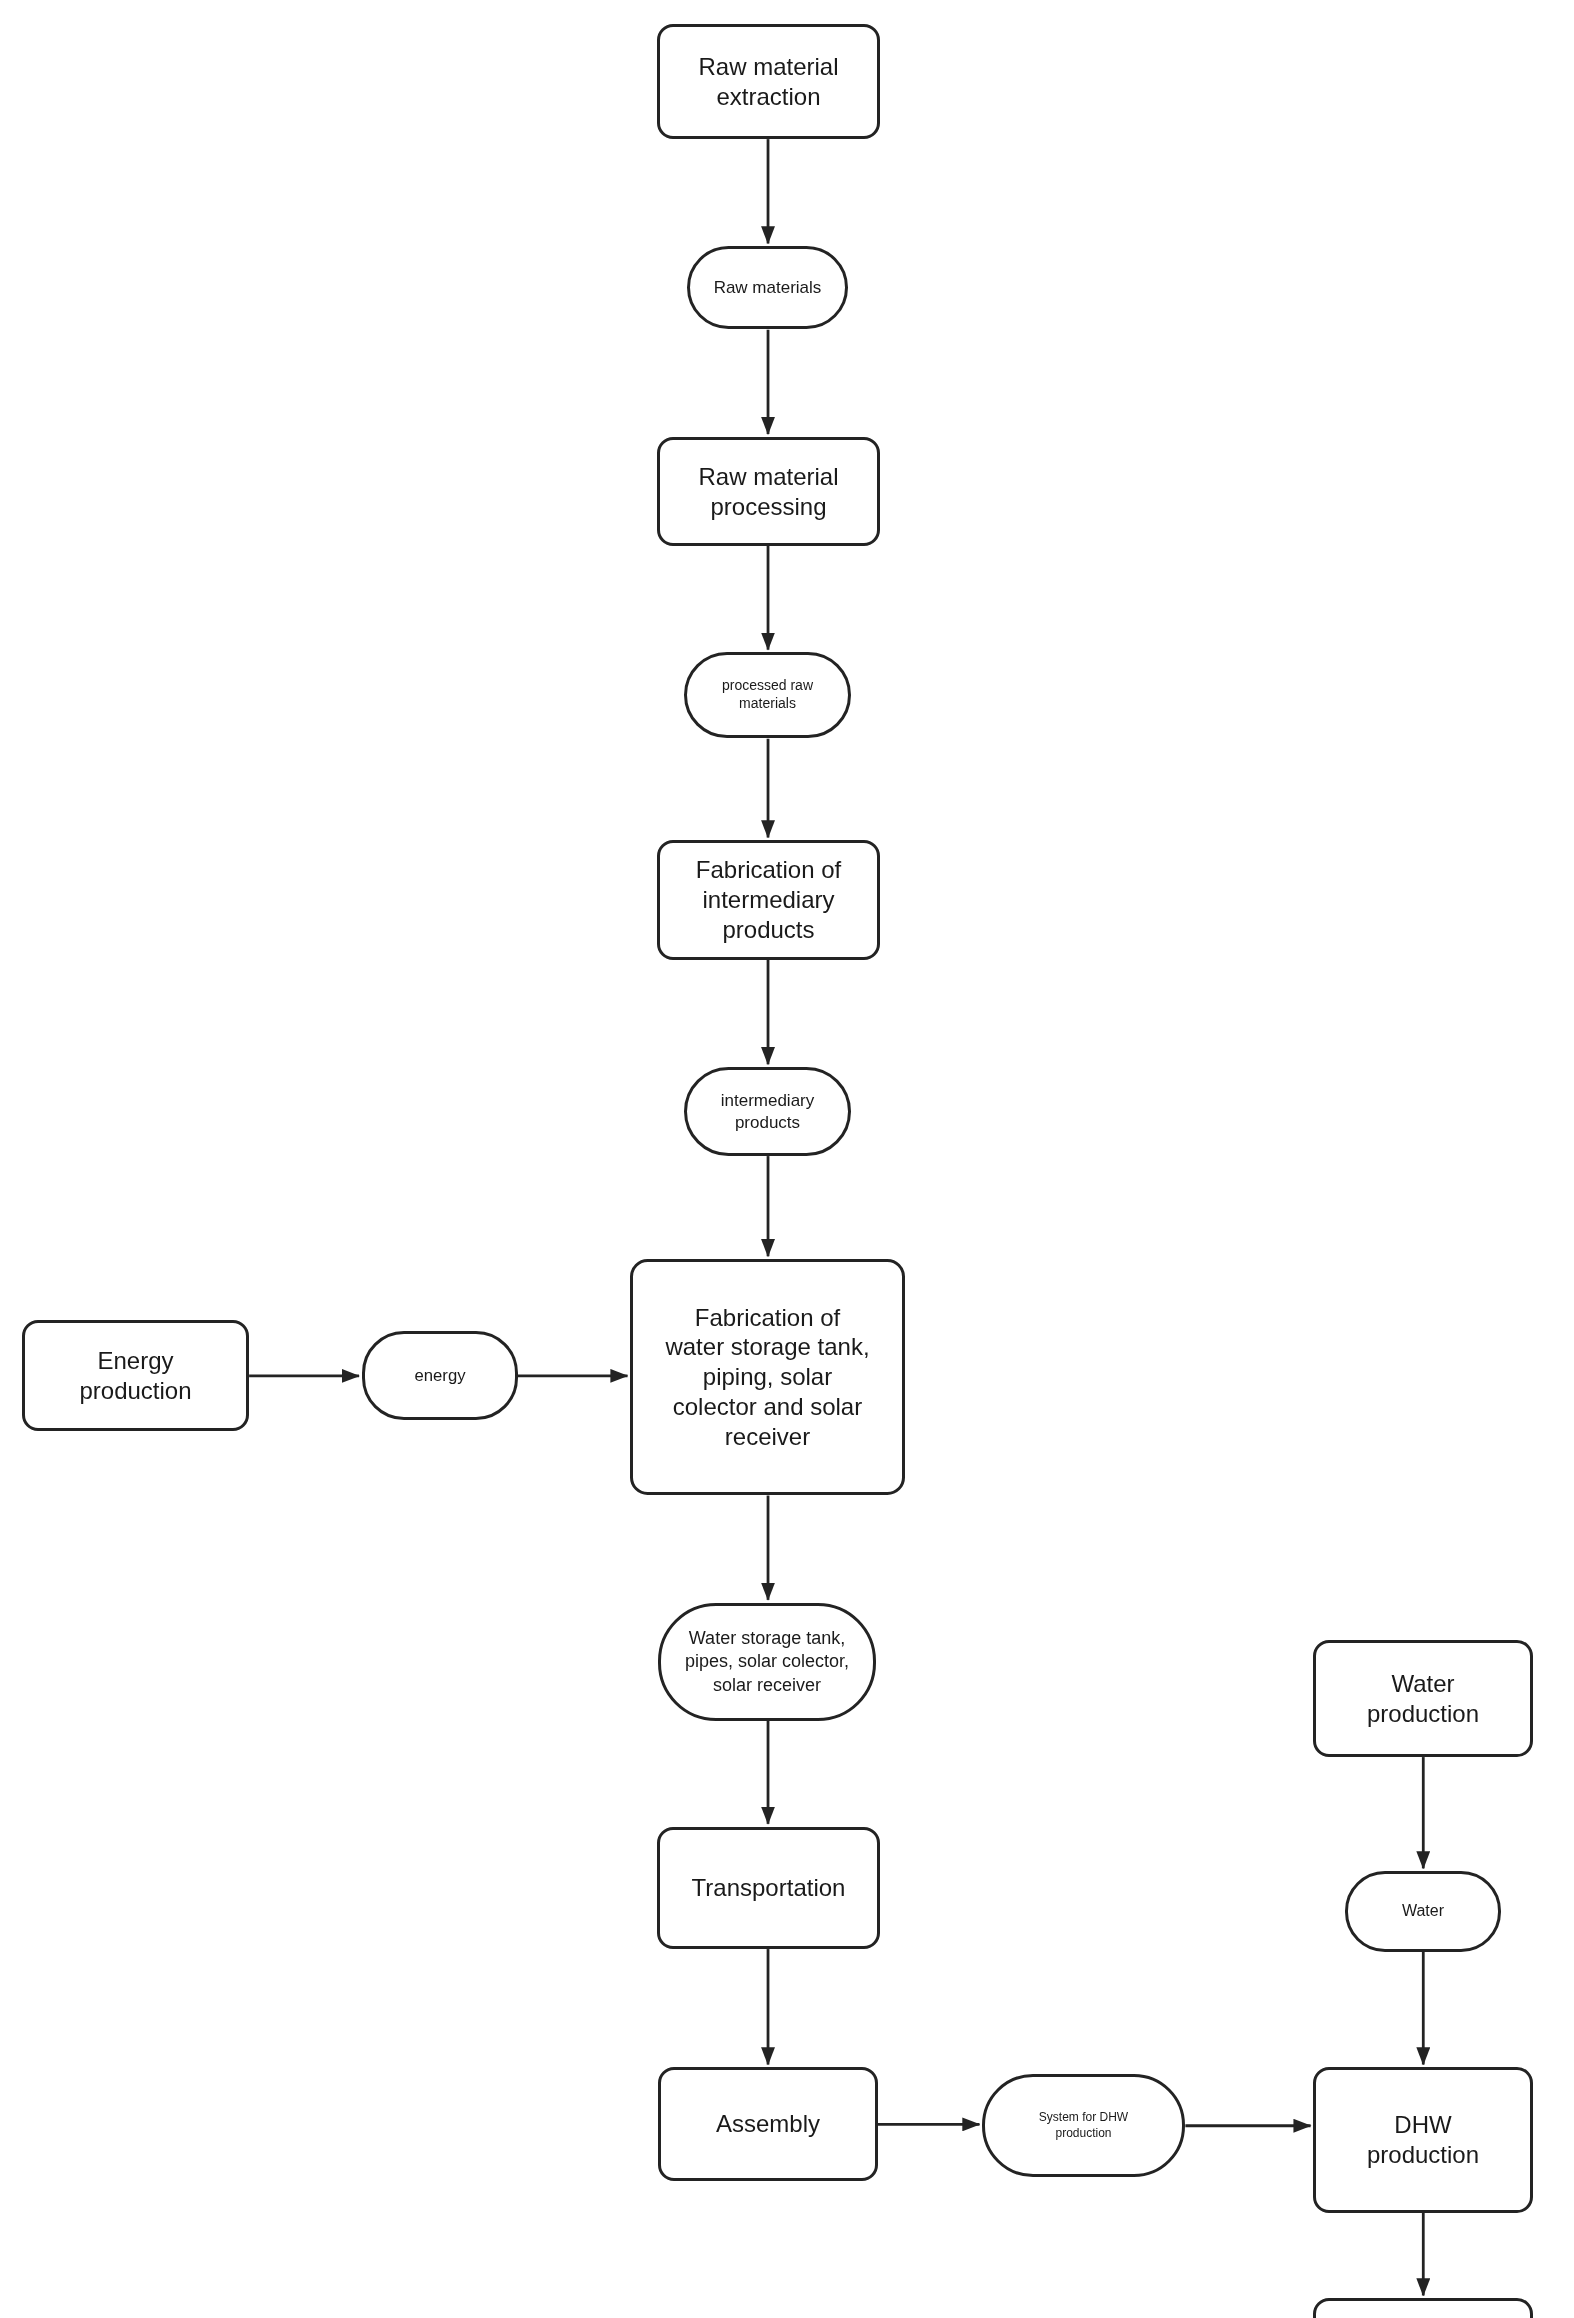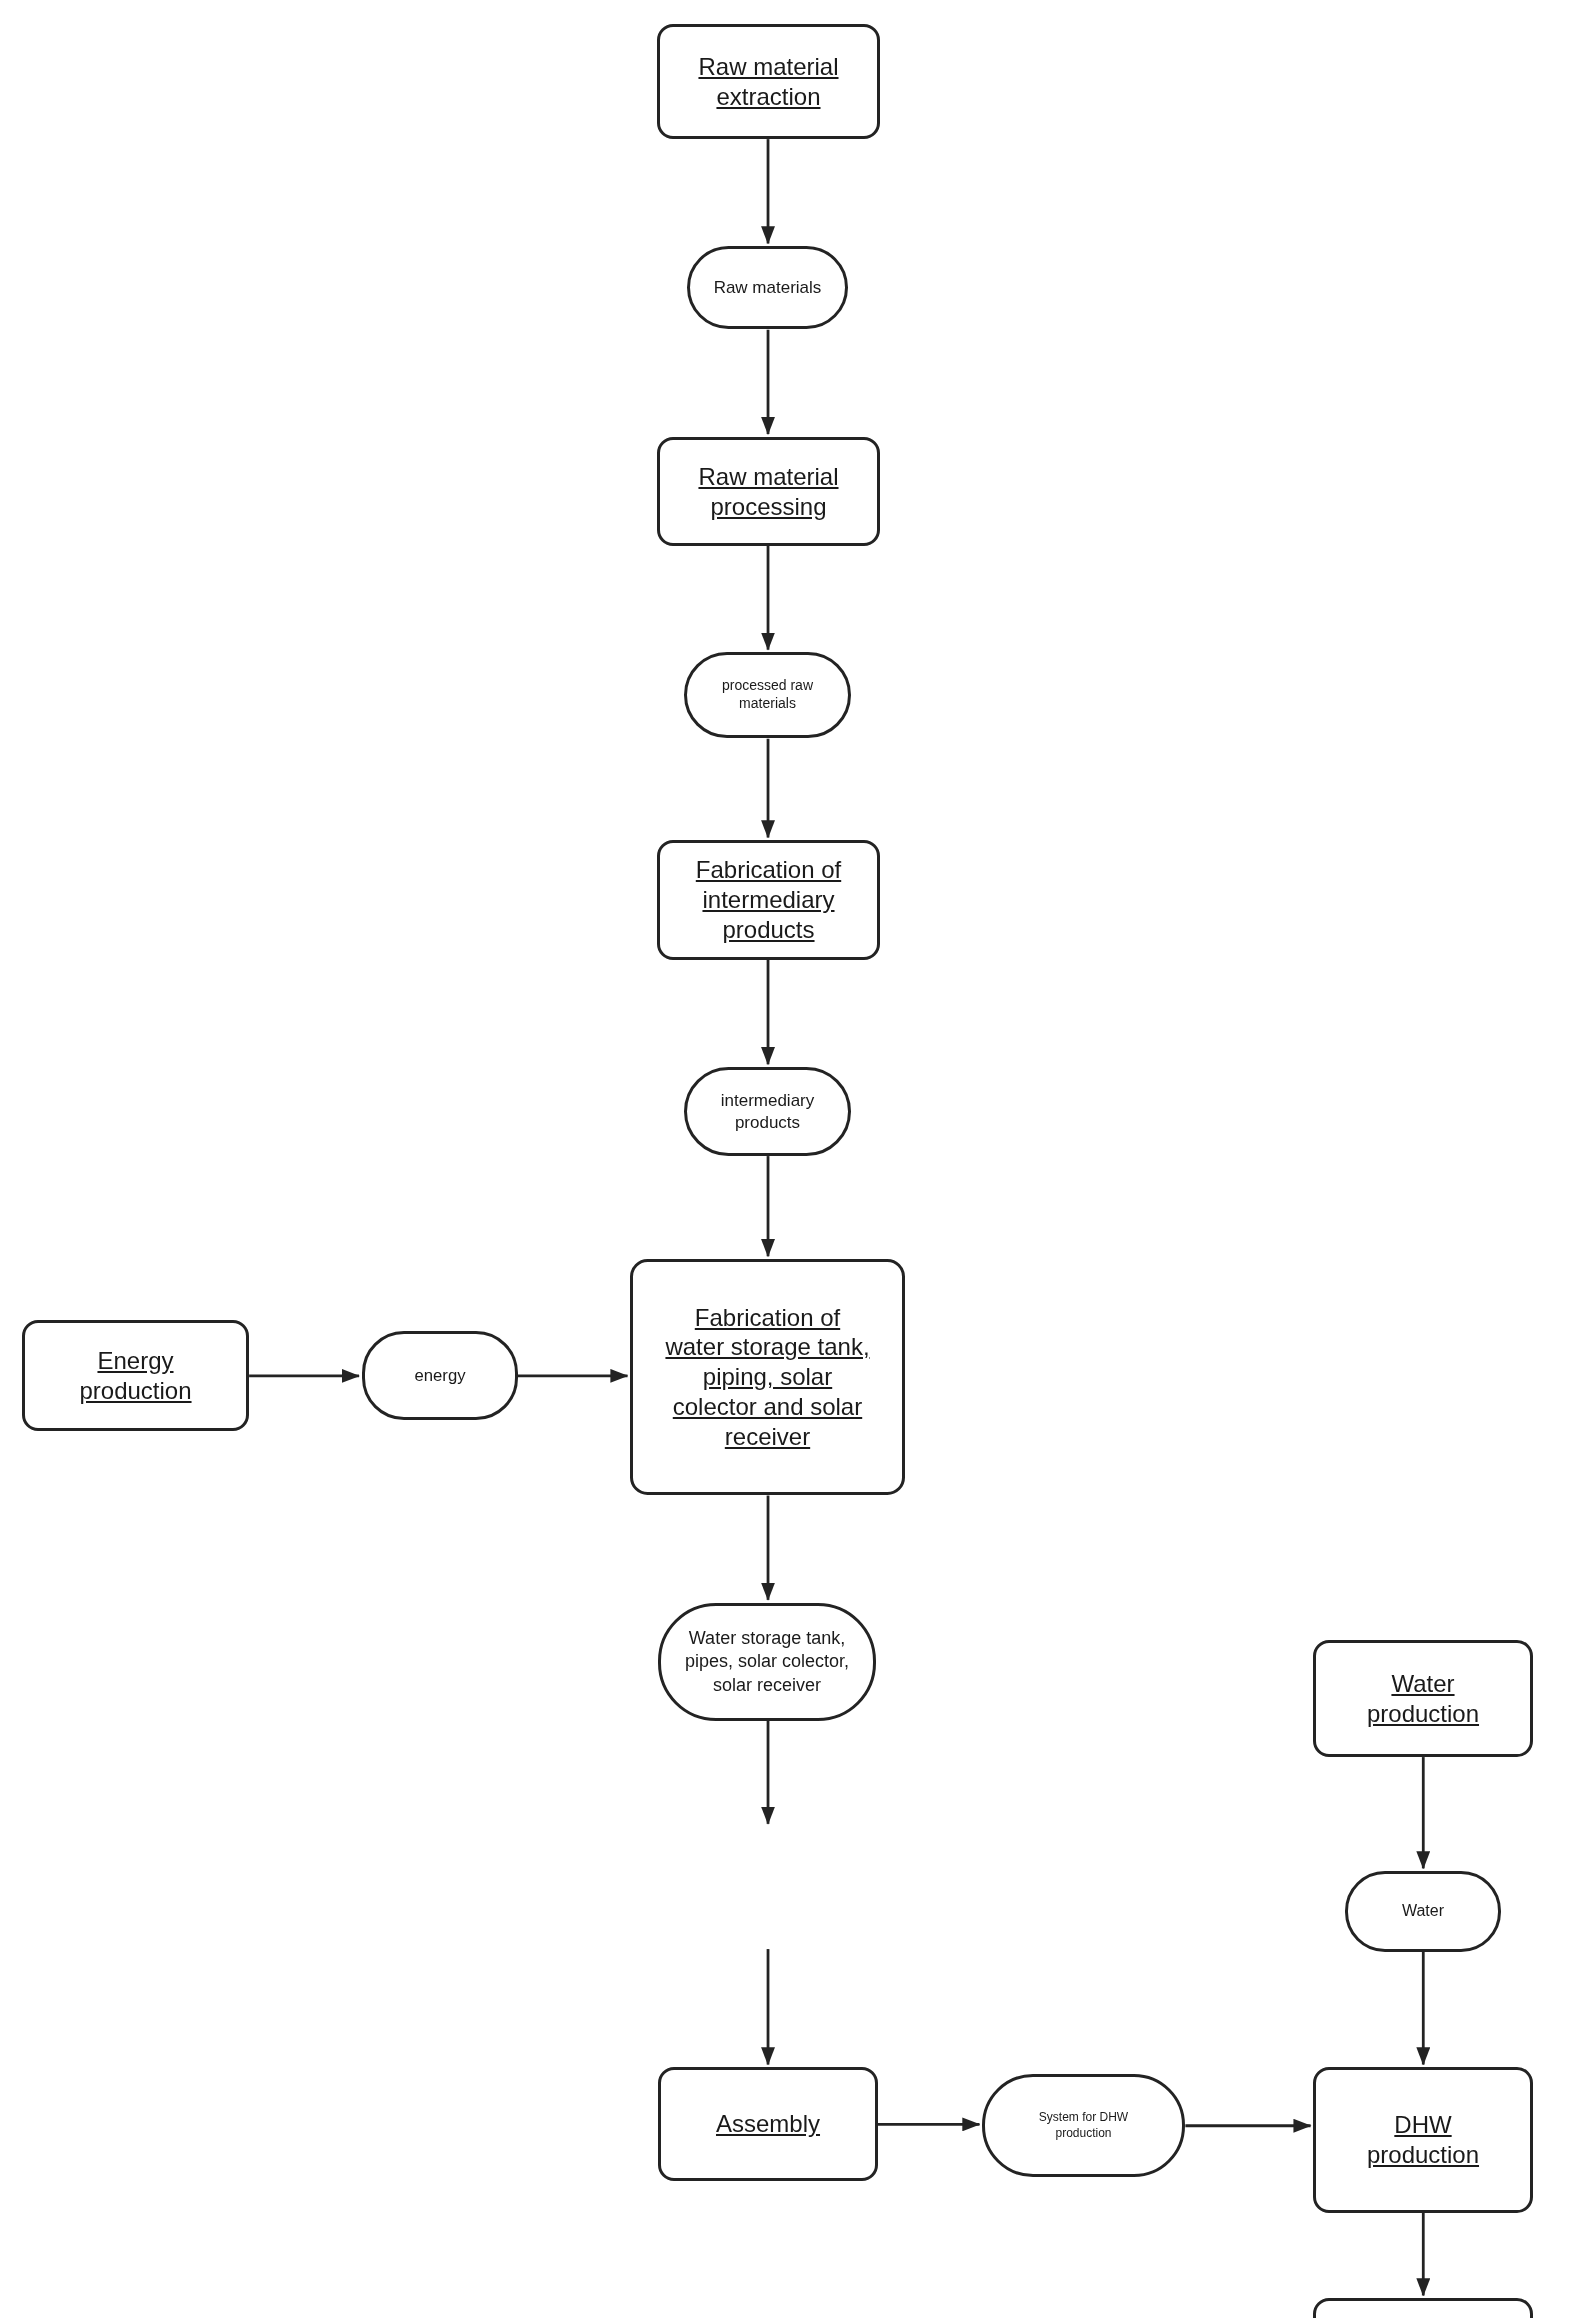--- a/index.html
+++ b/index.html
@@ -22,21 +22,21 @@
     position:absolute;
     box-sizing:border-box;
     display:flex;align-items:center;justify-content:center;
     text-align:center;
     background:var(--node-fill);
     border:3.2px solid var(--stroke);
     color:var(--text);
     white-space:pre-line;
     line-height:1.24;
   }
-  .proc{border-radius:16px;font-size:24px;text-decoration:underline;}
+  .proc{border-radius:16px;font-size:24px;}
   .flow{line-height:1.28;}
 
   
   .n-raw-extraction     {left:657px;top:24px;  width:223px;height:115px;}
   .n-raw-materials      {left:687px;top:246px; width:161px;height:83px;border-radius:42px;font-size:17px;}
   .n-raw-processing     {left:657px;top:437px; width:223px;height:109px;}
   .n-processed-raw      {left:684px;top:652px;width:167px;height:86px;border-radius:43px;font-size:14px;}
   .n-fab-intermediary   {left:657px;top:840px;width:223px;height:120px;}
   .n-intermediary       {left:684px;top:1067px;width:167px;height:89px;border-radius:45px;font-size:17px;}
   .n-fab-main           {left:630px;top:1259px;width:275px;height:236px;border-radius:17.6px;}
@@ -109,20 +109,21 @@
 
   <div class="node proc n-energy-production">Energy
 production</div>
 
   <div class="node flow n-energy">energy</div>
 
   <div class="node flow n-water-tank-pipes">Water storage tank,
 pipes, solar colector,
 solar receiver</div>
 
+  <div class="node proc n-transportation">Transportation</div>
 
   <div class="node proc n-assembly">Assembly</div>
 
   <div class="node flow n-system-dhw">System for DHW
 production</div>
 
   <div class="node proc n-water-production">Water
 production</div>
 
   <div class="node flow n-water">Water</div>

